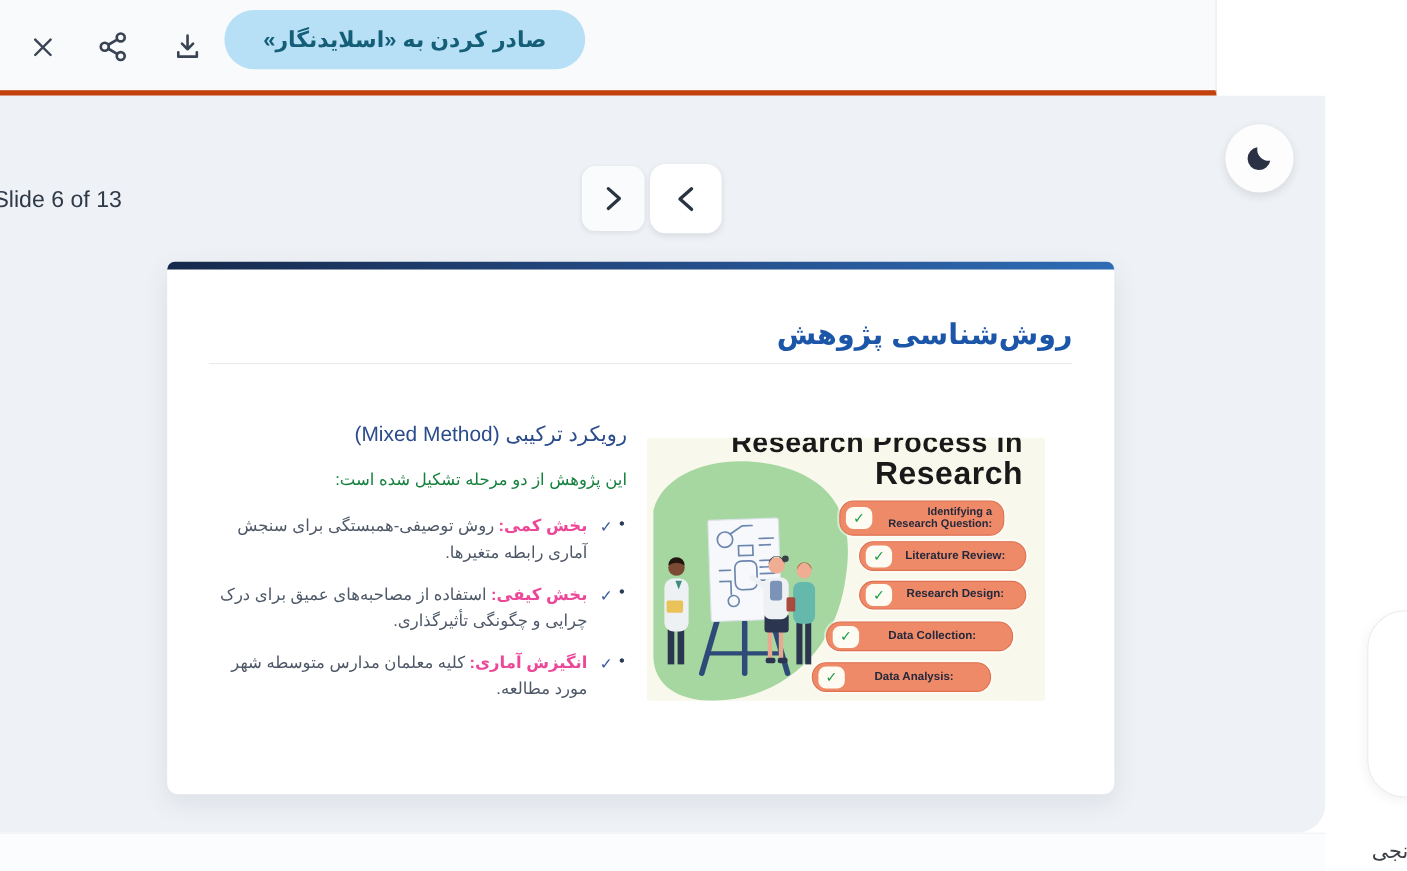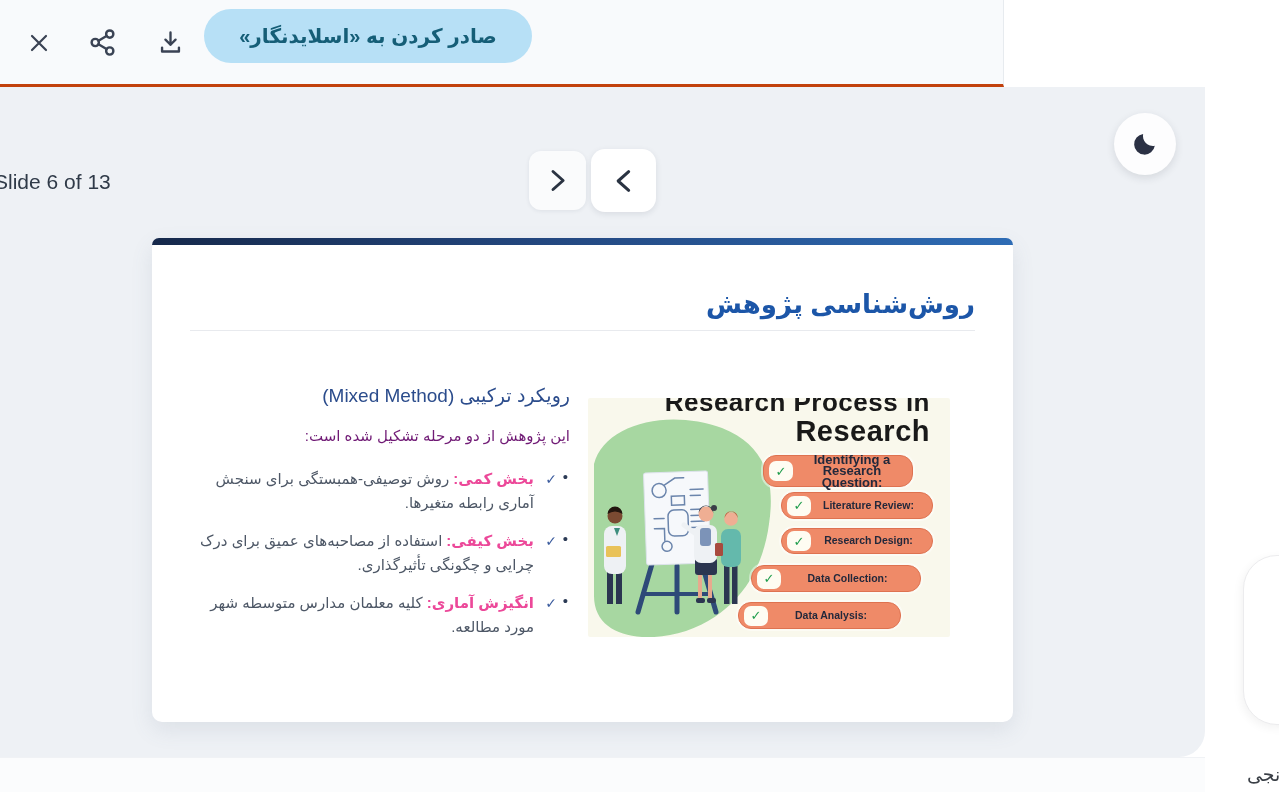--- a/index.html
+++ b/index.html
@@ -3,22 +3,22 @@
 <meta charset="utf-8">
 <style>
   * { margin:0; padding:0; box-sizing:border-box; }
   html,body { width:1279px; height:792px; overflow:hidden; background:#fff;
     font-family:"Liberation Sans", "DejaVu Sans", sans-serif; }
   .app { position:relative; width:1279px; height:792px; background:#fff; }
 
   
   .main-col { position:absolute; left:0; top:0; width:1205px; height:792px; }
 
-  .topbar { position:absolute; left:0; top:0; width:1004px; height:87px;
-    background:var(--topbar_bg,#F8FAFC); border-bottom:3px solid #c2410c; border-right:1px solid #E7EBEF; }
+  .topbar { position:absolute; left:0; top:0; width:1106px; height:87px;
+    background:var(--topbar_bg,#F8FAFC); border-bottom:5px solid #c2410c; border-right:1px solid #E7EBEF; }
   .icon-btn { position:absolute; background:none; border:none; cursor:pointer; padding:0; line-height:0; }
   .icon-btn svg { display:block; }
 
   .export-pill { position:absolute; left:204px; top:9px; width:328px; height:54px;
     border:none; border-radius:27px; background:var(--export_button_bg,#B7E0F6);
     color:var(--export_button_text,#155E77); font-size:20px; font-weight:700;
     font-family:inherit; direction:rtl; cursor:pointer; }
 
   .doc-head { position:absolute; right:39px; top:0; height:87px; display:flex;
     direction:rtl; align-items:center; gap:13px; }
@@ -49,21 +49,21 @@
   .card-accent { position:absolute; left:0; top:0; width:100%; height:7px;
     border-radius:10px 10px 0 0;
     background:linear-gradient(90deg, var(--accent_gradient_start,#16294B) 0%, #23477F 45%, var(--accent_gradient_end,#2E6CB5) 100%); }
   .slide-title { position:absolute; top:34px; right:38px; font-size:26px; font-weight:700;
     color:var(--slide_title,#1C56A8); direction:rtl;margin-top:17px; }
   .slide-divider { position:absolute; top:92px; left:38px; right:38px; height:0;
     border-top:1px solid #E8EAEE; }
 
   .text-col { position:absolute; left:38px; top:146px; width:380px; direction:rtl; text-align:right; }
   .section-heading { font-size:19px; font-weight:400; color:var(--section_heading,#2B4C8C);text-align:right; }
-  .slide-intro { margin-top:20px; font-size:15px; color:#701a75; }
+  .slide-intro { margin-top:20px; font-size:15px; color:#15803d; }
   .bullet-list { list-style:none; margin-top:22px; }
   .bullet-list li { position:relative; padding-right:36px; font-size:15px;
     line-height:24px; color:#4D5766; margin-bottom:14px; }
   .b-dot { position:absolute; right:2px; top:-2px; color:#2B3A55; font-size:15px; }
   .b-check { position:absolute; right:13px; top:0; color:var(--check_blue,#3C5C9E);
     font-size:14px; font-weight:700; }
   .b-label { font-weight:700; color:#ec4899; margin-left:4px; }
 
   
   .illu { position:absolute; left:436px; top:160px; width:362px; height:239px;
@@ -75,21 +75,21 @@
   .illu-title .l2 { font-size:29px; line-height:31px; letter-spacing:.5px; }
   .badge { position:absolute; z-index:2; display:flex; align-items:center;
     background:var(--badge_fill,#EF8A68); border:1px solid var(--badge_border,#DE7250);
     border-radius:13px; padding:0 6px 0 5px; box-shadow:0 0 0 2px rgba(255,255,255,.45); }
   .badge .chk { flex:0 0 24px; height:20px; background:#FEFCF2; border-radius:7px;
     display:flex; align-items:center; justify-content:center;
     color:var(--check_green,#1F9D4C); font-size:13px; font-weight:700; }
   .badge .lbl { flex:1; text-align:center; font-size:10.5px; font-weight:700;
     color:#23283B; line-height:11.5px; padding:0 4px; }
   .badge-1 { left:175px; top:57px;  width:150px; height:32px; }
-  .badge-1 .lbl { text-align:center; padding-left:9px; font-size:13px; }
+  .badge-1 .lbl { text-align:right; padding-left:9px; font-size:10px; }
   .badge-2 { left:193px; top:94px;  width:152px; height:27px; }
   .badge-3 { left:193px; top:130px; width:152px; height:26px; }
   .badge-4 { left:163px; top:167px; width:170px; height:27px; }
   .badge-5 { left:150px; top:204px; width:163px; height:27px; }
 
   
   .right-panel { position:absolute; left:1205px; top:0; width:88px; height:792px; background:#FFFFFF; }
   .partial-pill { position:absolute; left:38px; top:555px; width:90px; height:170px;
     background:#FFFFFF; border:1px solid #ECECEE; border-radius:34px;
     box-shadow:-2px 3px 10px rgba(0,0,0,.05); }

